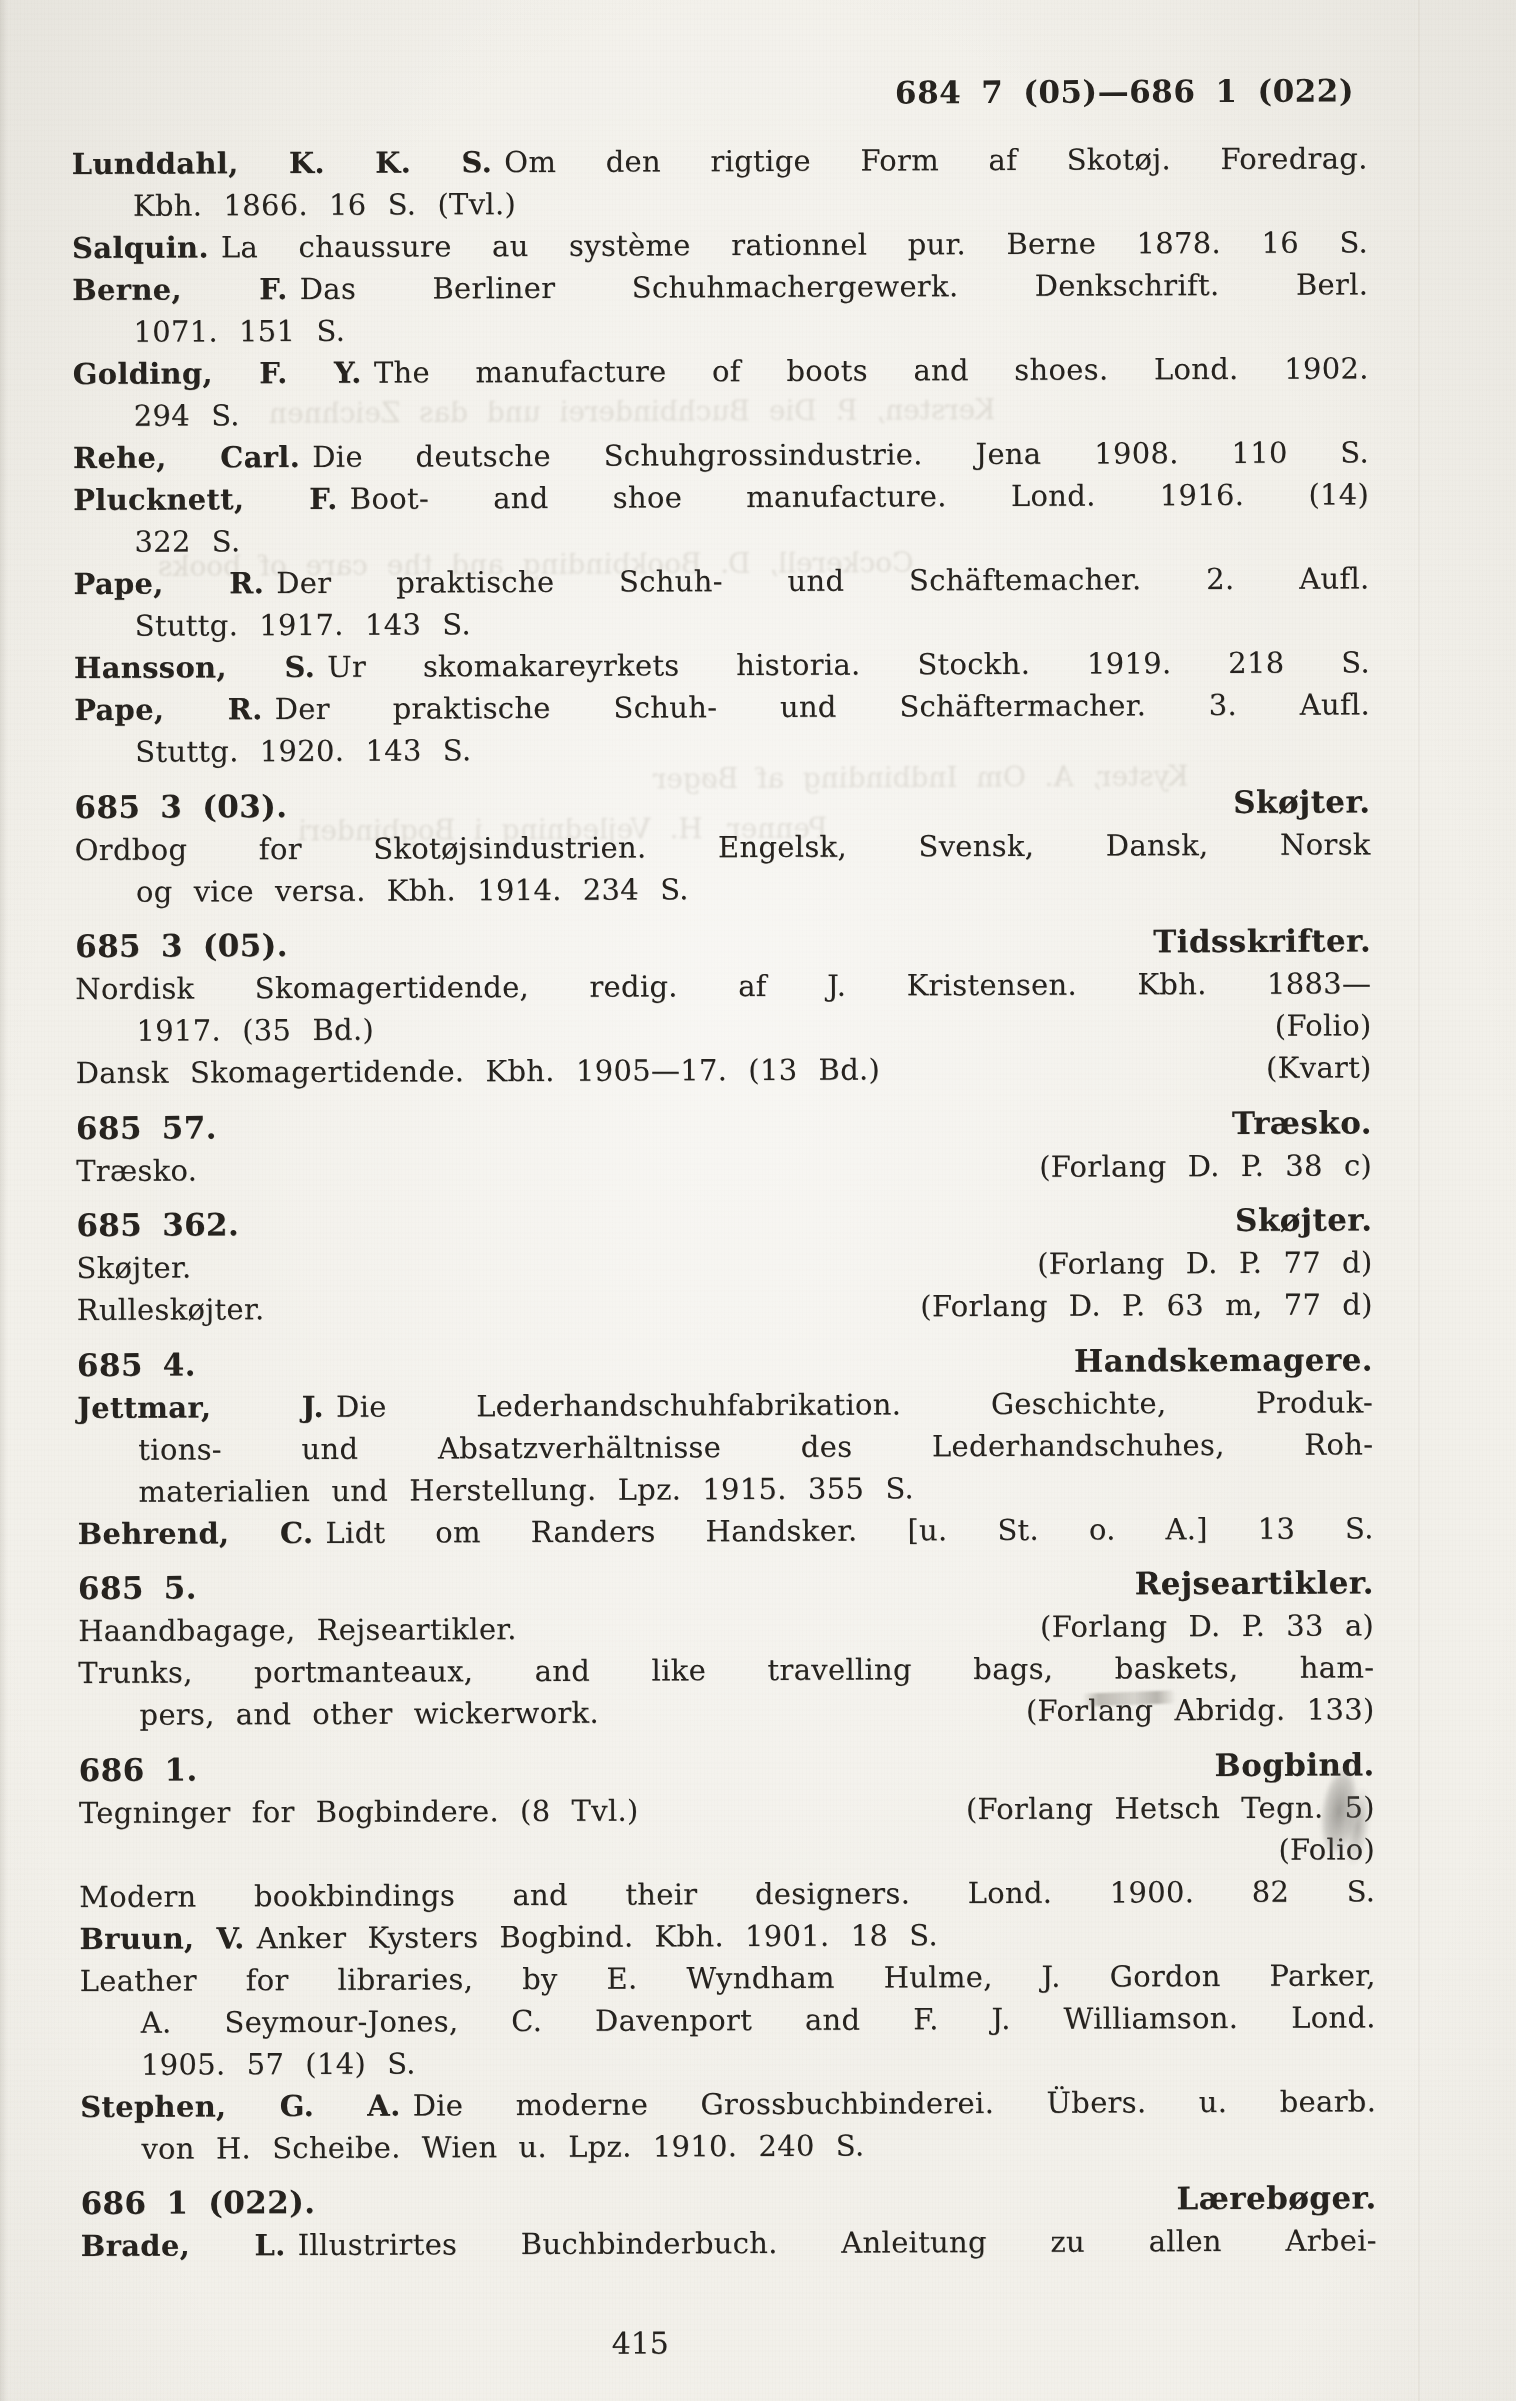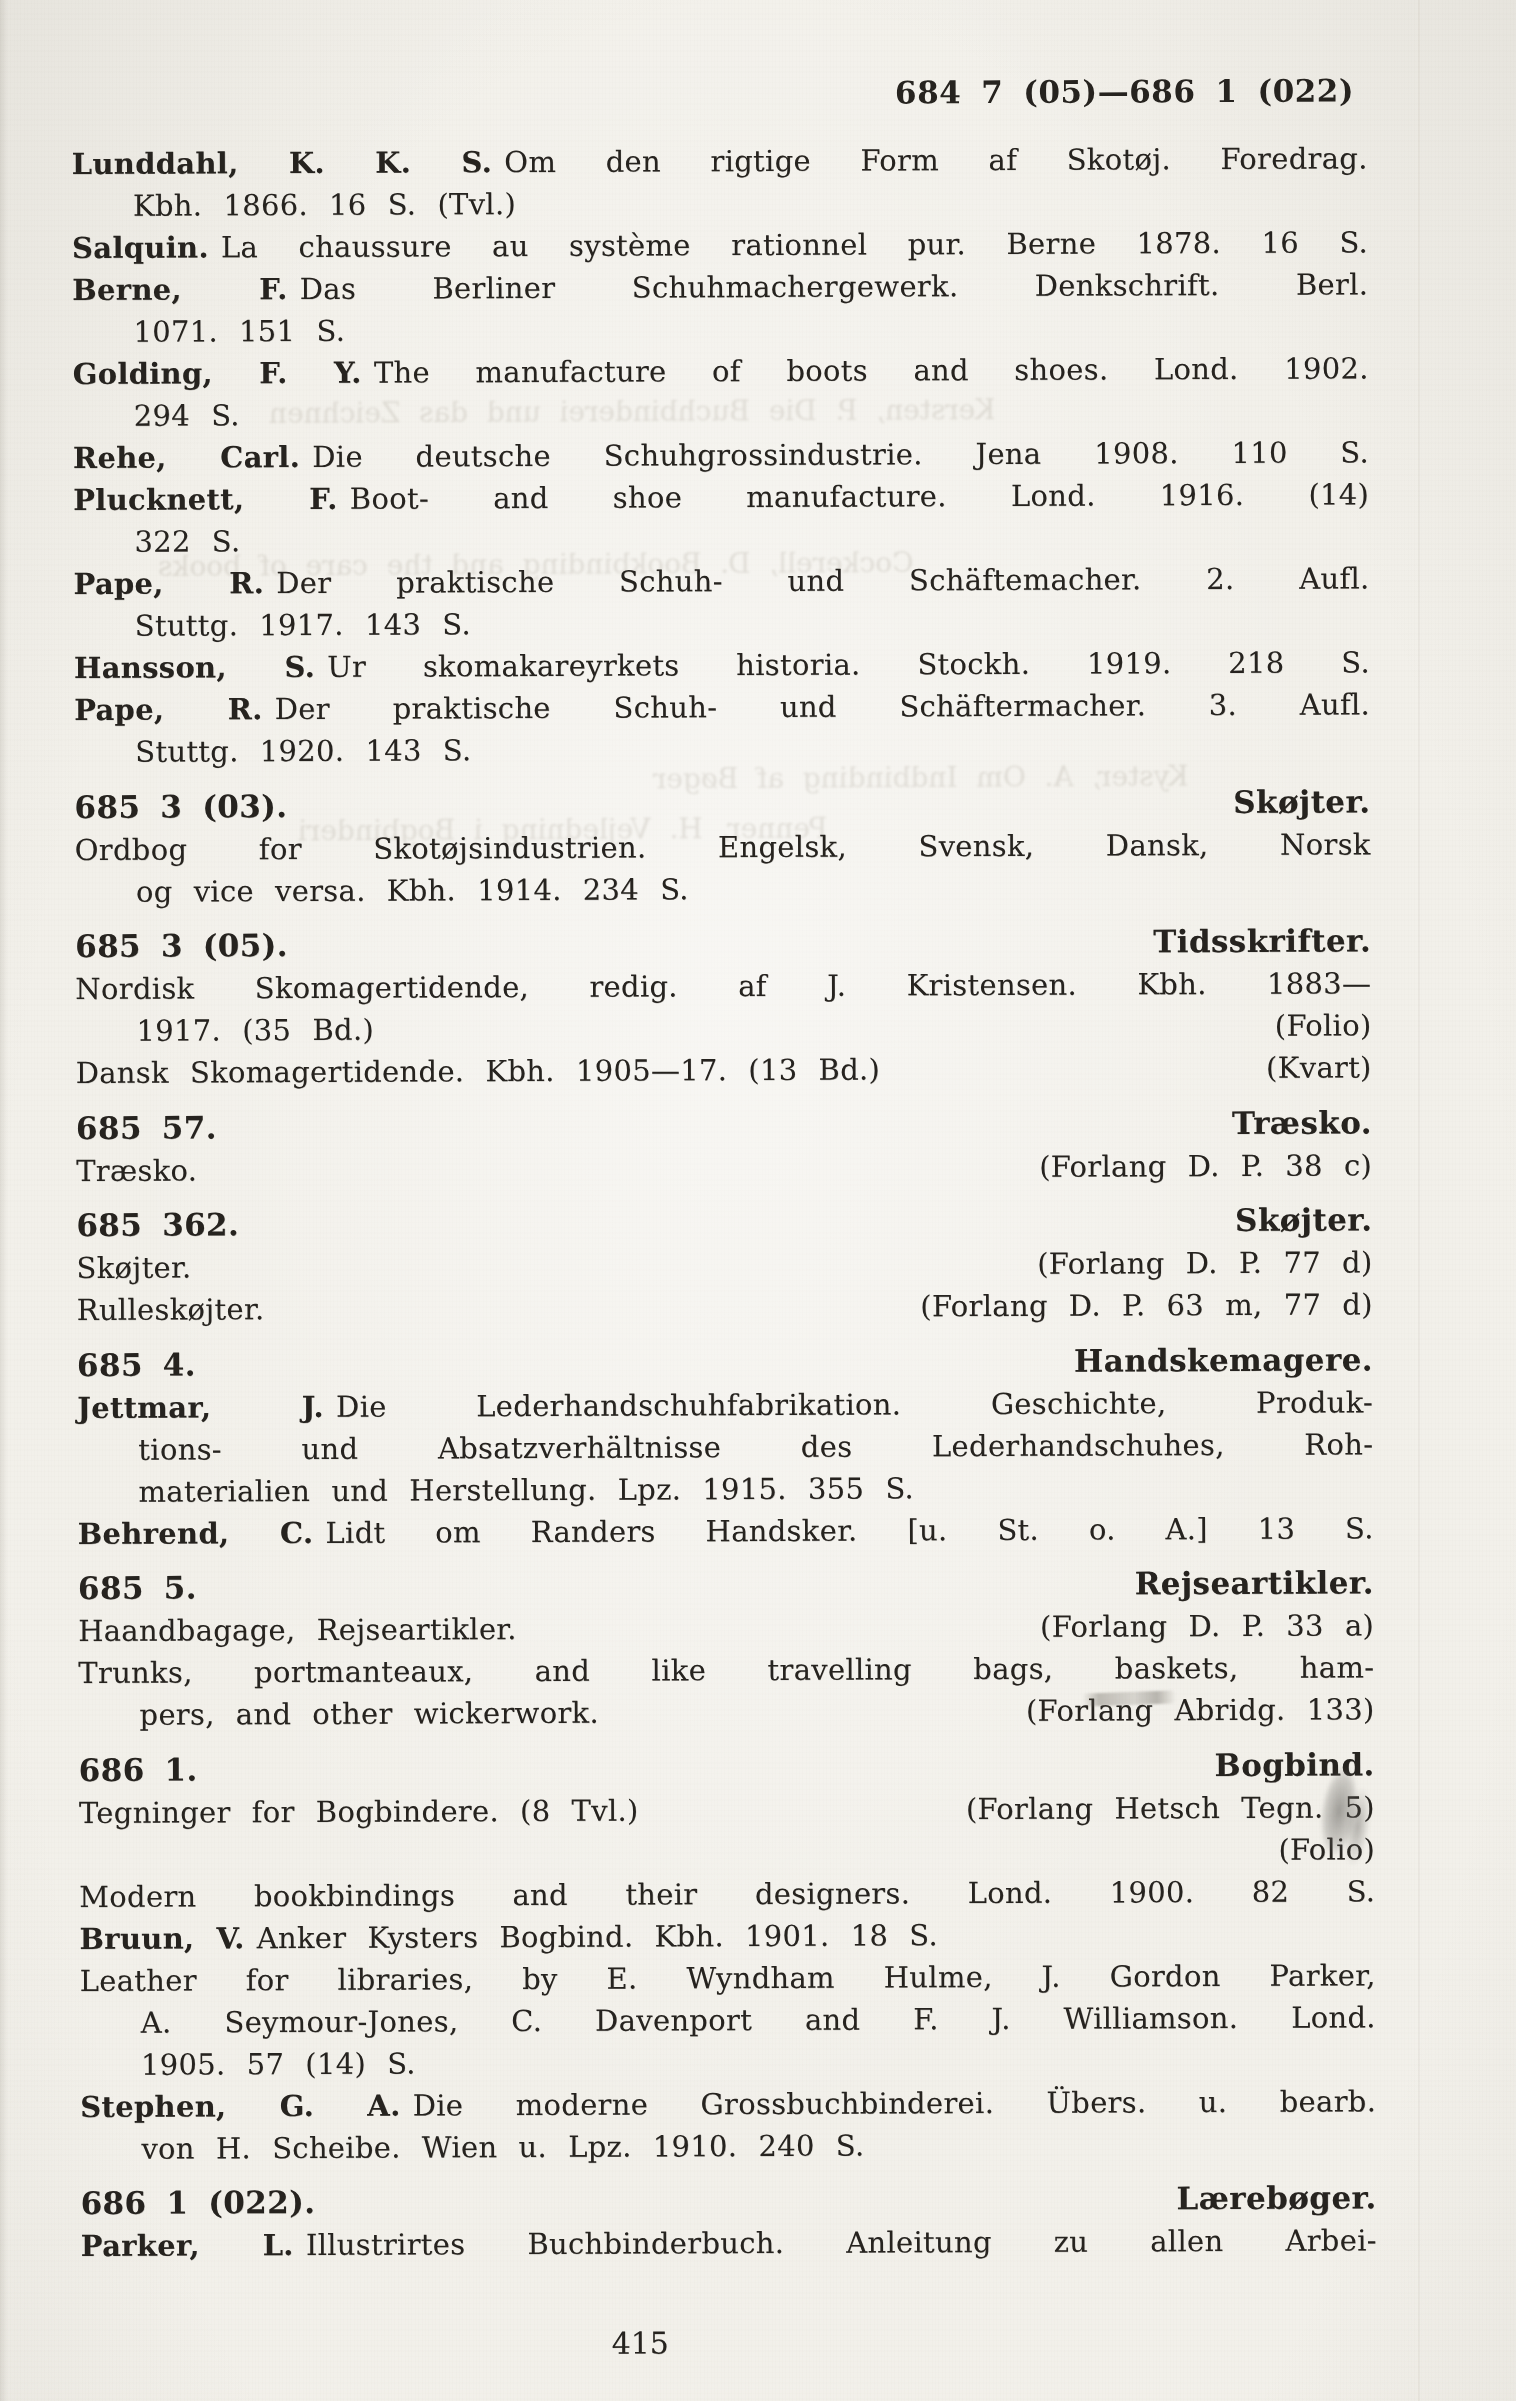--- a/index.html
+++ b/index.html
@@ -307,21 +307,21 @@
       <div class="line just"><span class="au">Stephen, G. A.</span><span class="tx">Die moderne Grossbuchbinderei. Übers. u. bearb.</span></div>
       <div class="line ind"><span class="tx">von H. Scheibe. Wien u. Lpz. 1910. 240 S.</span></div>
     </div>
 
     <div class="heading">
       <span class="hnum">686 1 (022).</span>
       <span class="htitle">Lærebøger.</span>
     </div>
 
     <div class="entry">
-      <div class="line just"><span class="au">Parker, L.</span><span class="tx">Illustrirtes Buchbinderbuch. Anleitung zu allen Arbei-</span></div>
+      <div class="line just"><span class="au">Brade, L.</span><span class="tx">Illustrirtes Buchbinderbuch. Anleitung zu allen Arbei-</span></div>
     </div>
 
   </section>
 
   <div class="folio">415</div>
 
 </main>
 
 
 </body></html>

